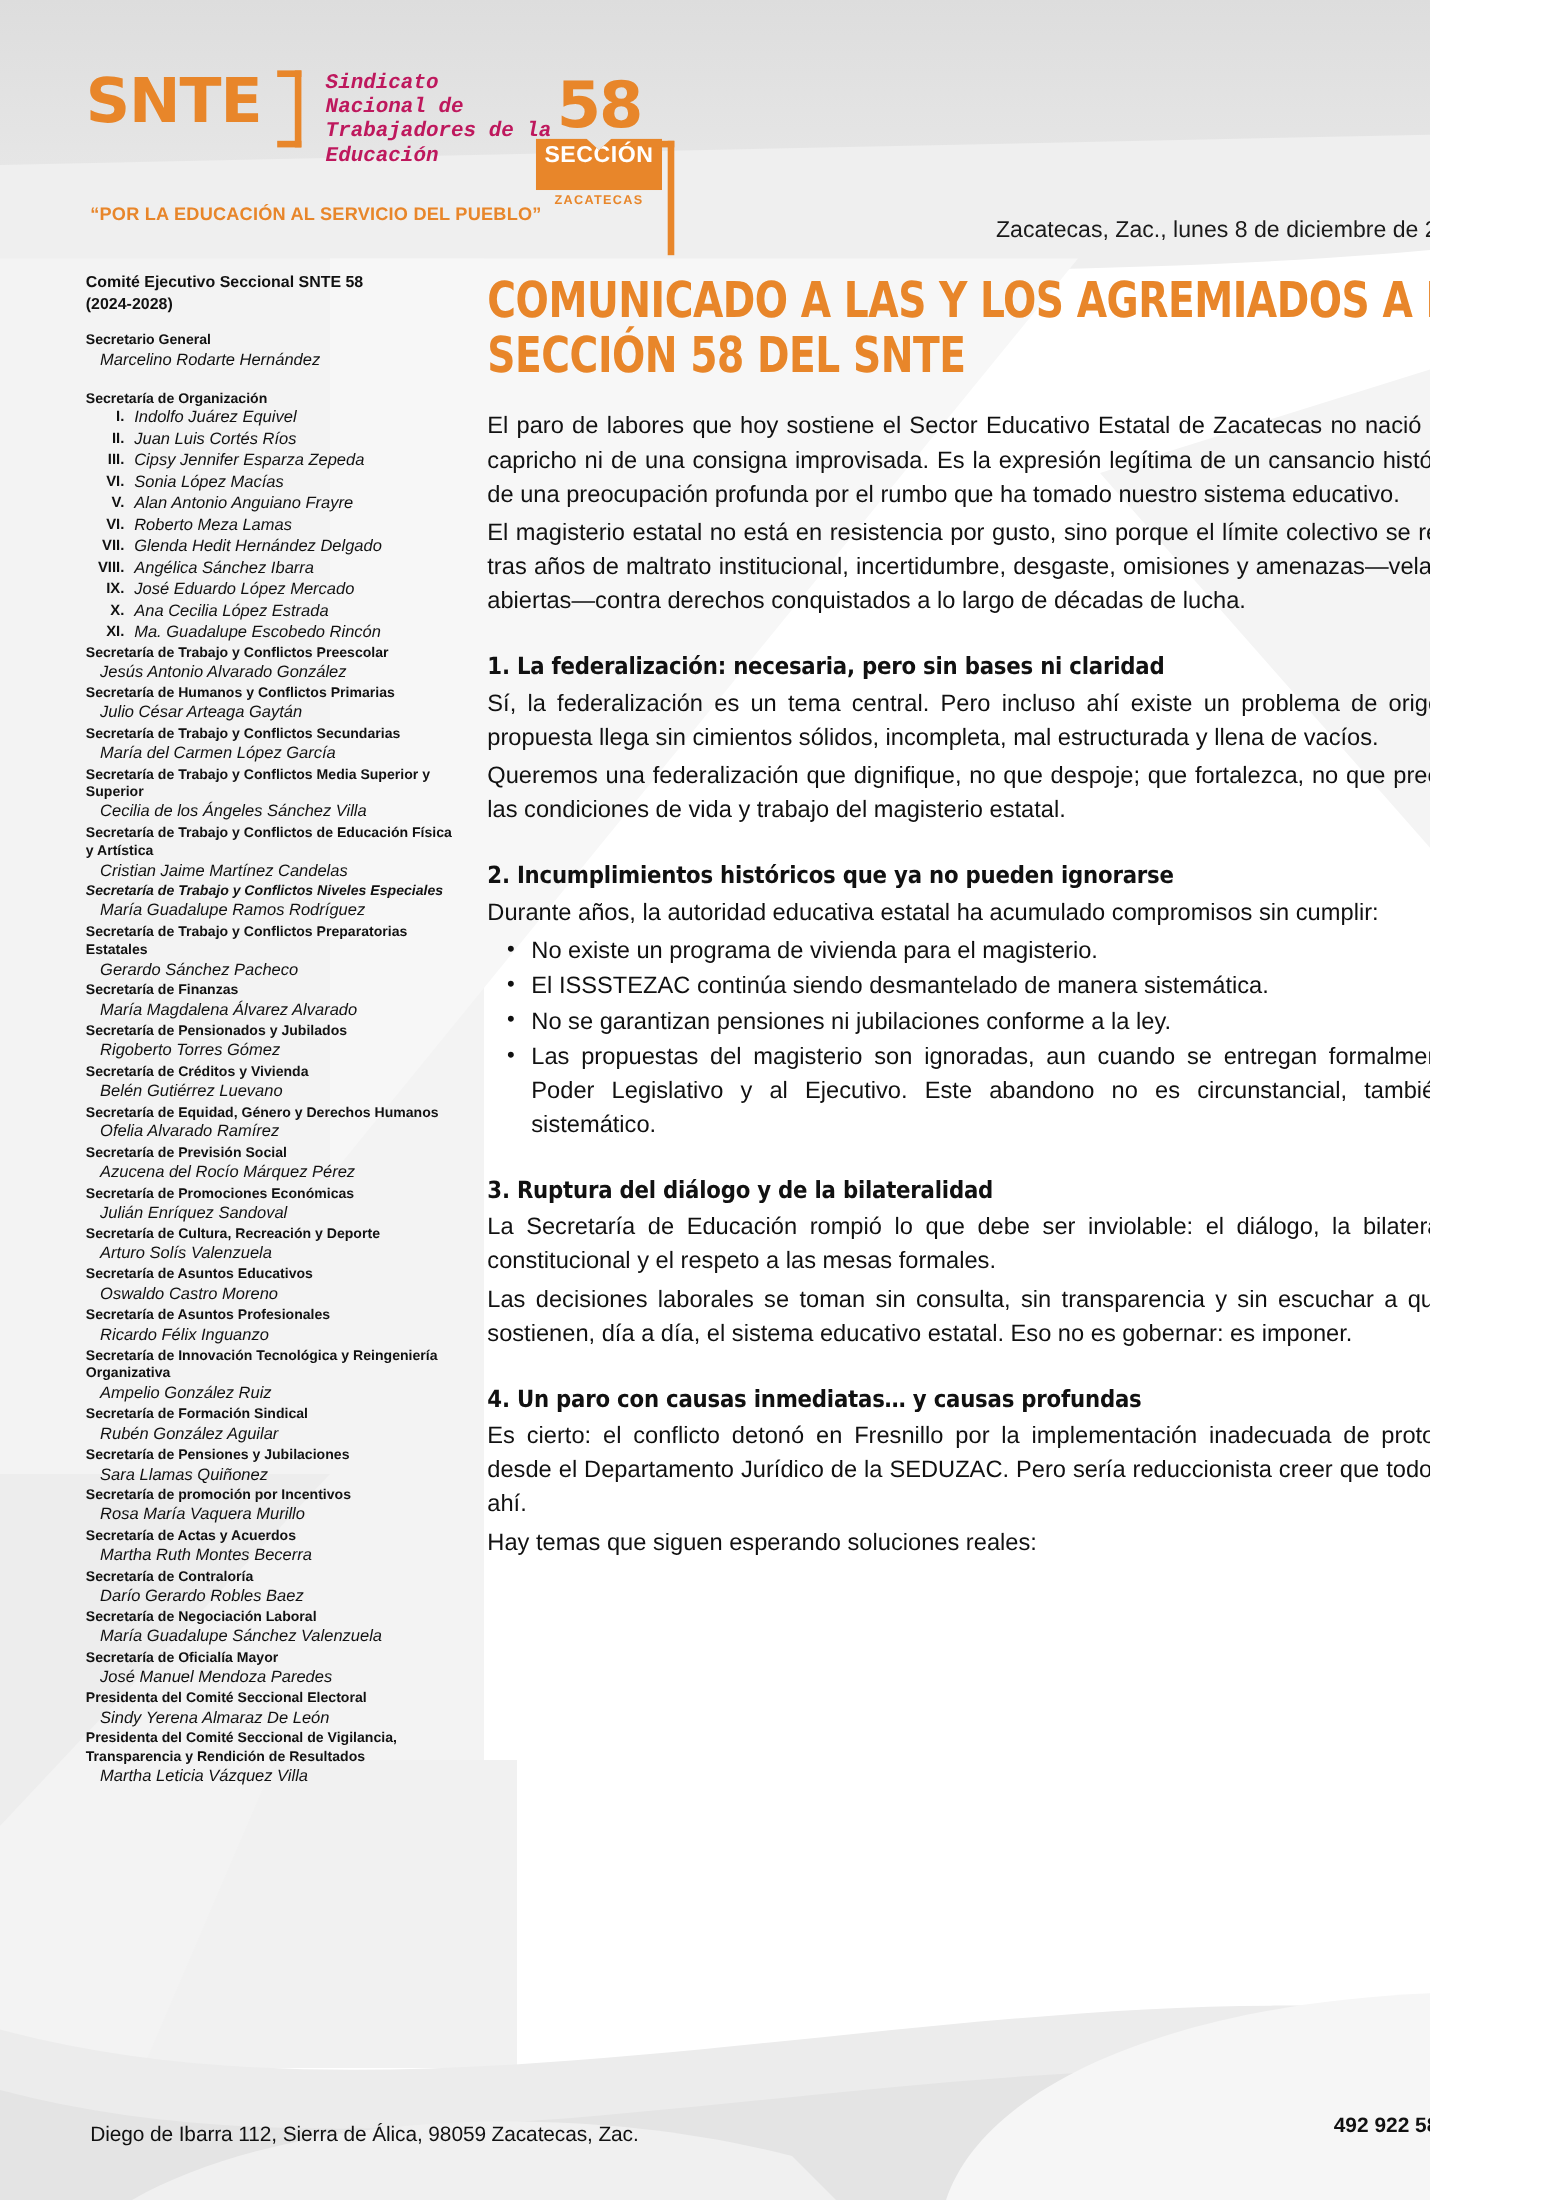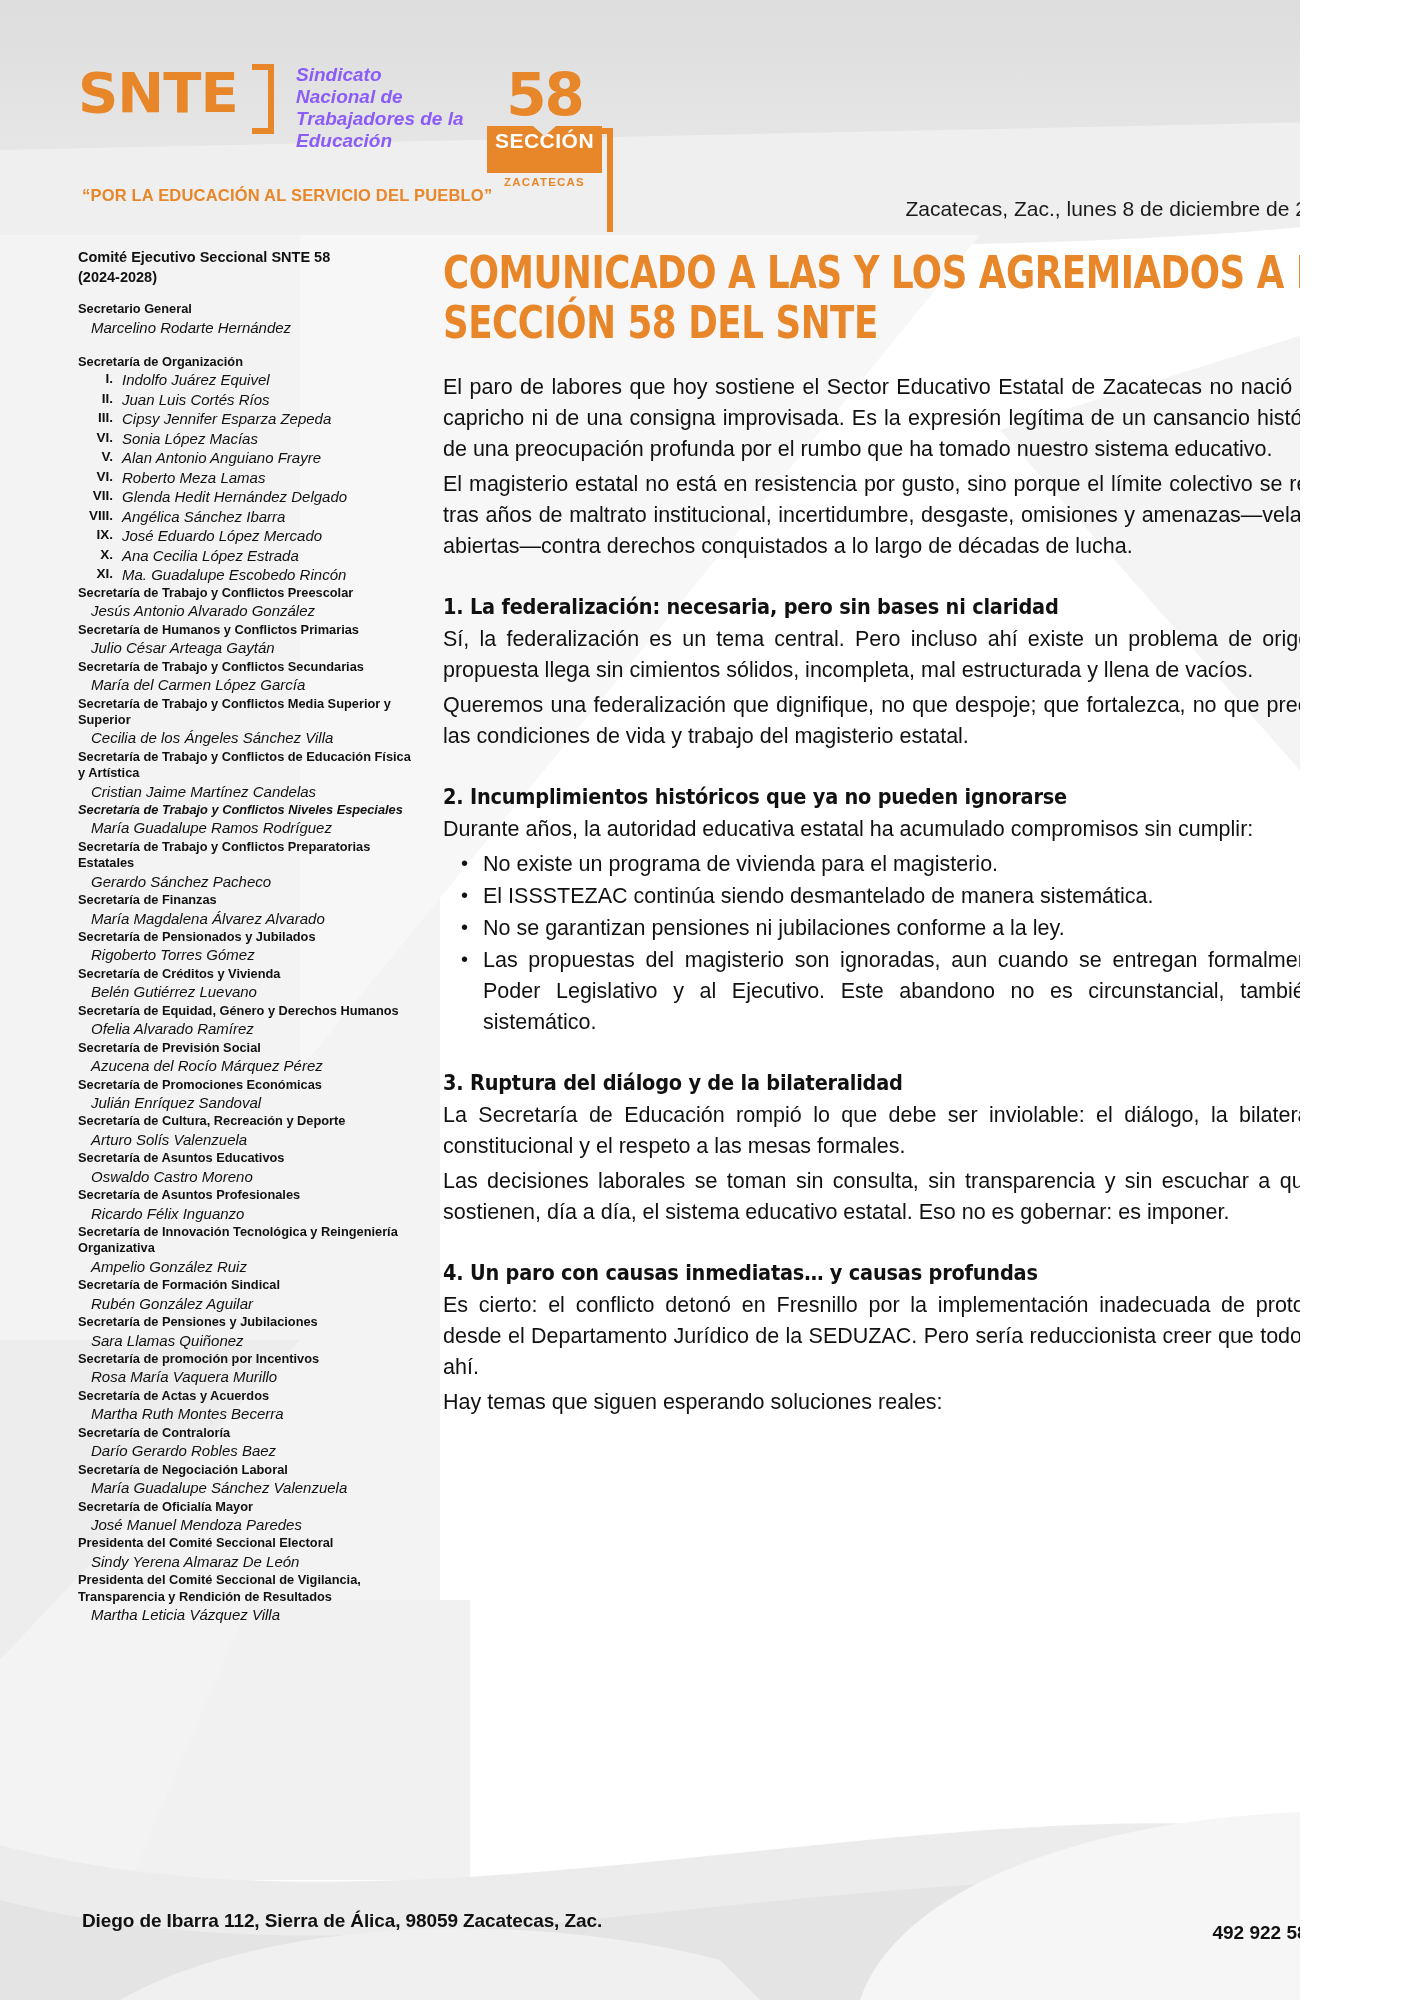--- a/index.html
+++ b/index.html
@@ -58,26 +58,26 @@
     top: 2px;
     width: 22px;
     height: 70px;
     border-right: 6px solid #E8862A;
     border-top: 6px solid #E8862A;
     border-bottom: 6px solid #E8862A;
   }
 
   .snte-tag {
     margin-left: 28px;
-    font-family: Liberation Sans, sans-serif;
+    font-family: Liberation Mono, monospace;
     font-style: italic;
     font-weight: bold;
     font-size: 19px;
     line-height: 22px;
-    color: #8b5cf6;
+    color: #be185d;
     padding-top: 2px;
   }
 
   .lema {
     position: absolute;
     left: 82px;
     top: 186px;
     font-size: 16.5px;
     font-weight: bold;
     color: #E8862A;
@@ -249,23 +249,23 @@
   .footer {
     position: absolute;
     left: 0;
     bottom: 0;
     width: 1414px;
     height: 130px;
   }
   .footer-addr {
     position: absolute;
     left: 82px;
-    bottom: 68px;
+    bottom: 48px;
     font-size: 19px;
-    font-weight: bold;
+    font-weight: normal;
     color: #111111;
     letter-spacing: -0.1px;
   }
   .footer-tel {
     position: absolute;
     right: 80px;
     bottom: 56px;
     font-size: 19px;
     font-weight: bold;
     color: #111111;

